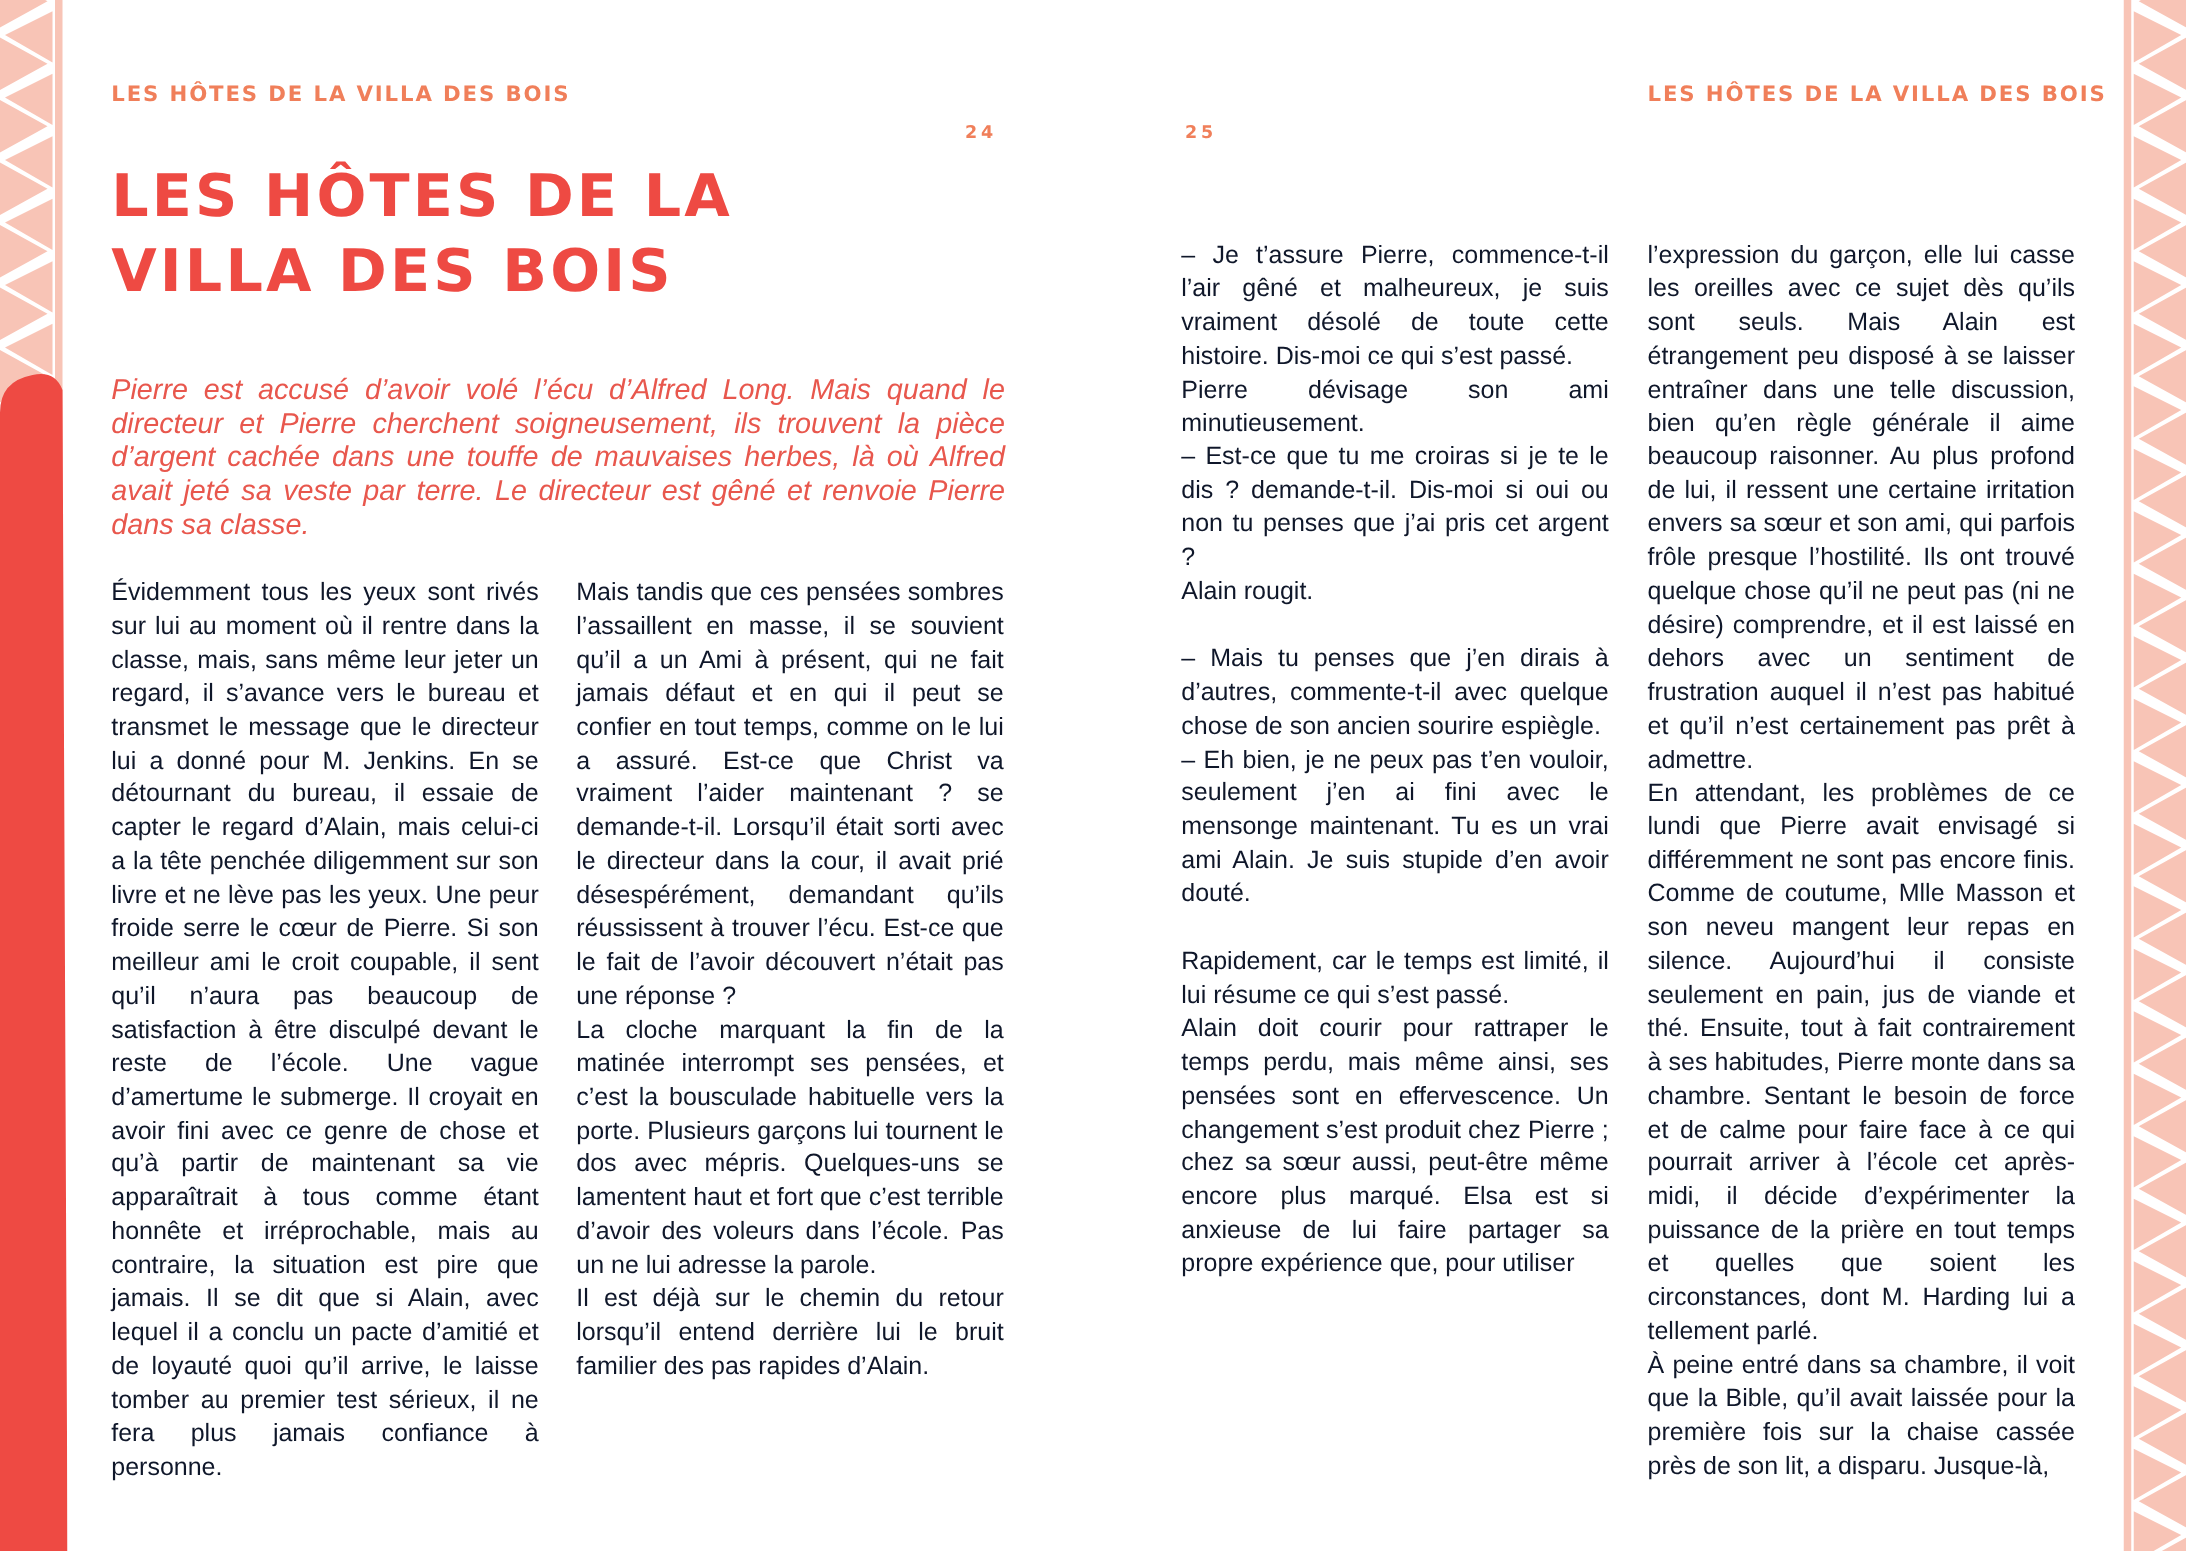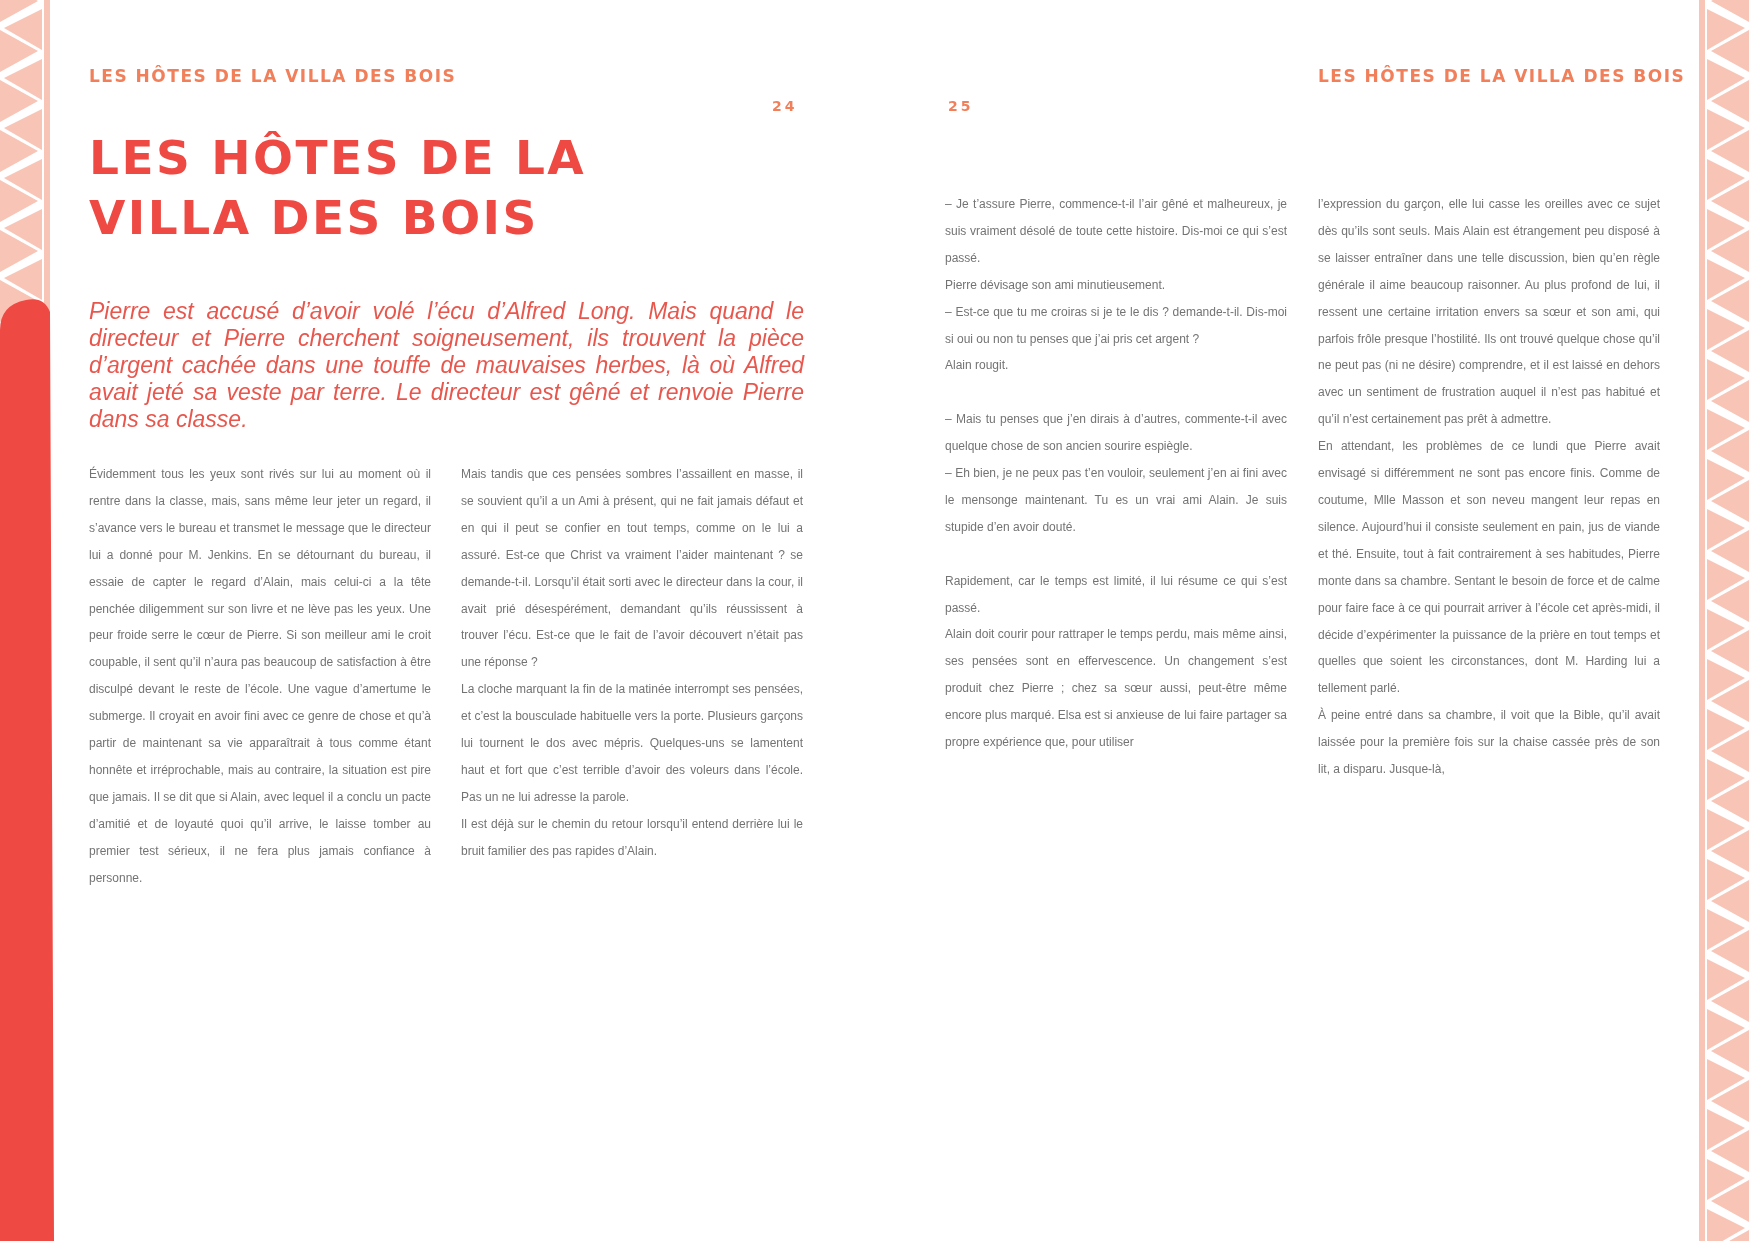--- a/index.html
+++ b/index.html
@@ -33,22 +33,22 @@
     font-size: 47px; line-height: 60px; letter-spacing: 2.5px;
     color: #ee4a43; text-transform: uppercase; margin: 0;
   }
   .summary {
     position: absolute; left: 89px; top: 298px; width: 715px;
     font-style: italic; font-size: 23px; line-height: 27px;
     color: #e8574d; text-align: justify; margin: 0;
   }
   .col {
     position: absolute; width: 342px;
-    font-size: 12px; line-height: 26.9px;
-    text-align: justify; color: #737373;
+    font-size: 20px; line-height: 26.9px;
+    text-align: justify; color: #0f172a;
   }
   .col p { margin: 0; }
   .col p.gap { margin-top: 26.9px; }
   #col1 { left: 89px; top: 461px; }
   #col2 { left: 461px; top: 461px; }
   #col3 { left: 945px; top: 191px; }
   #col4 { left: 1318px; top: 191px; }
 </style>
 </head>
 <body>

